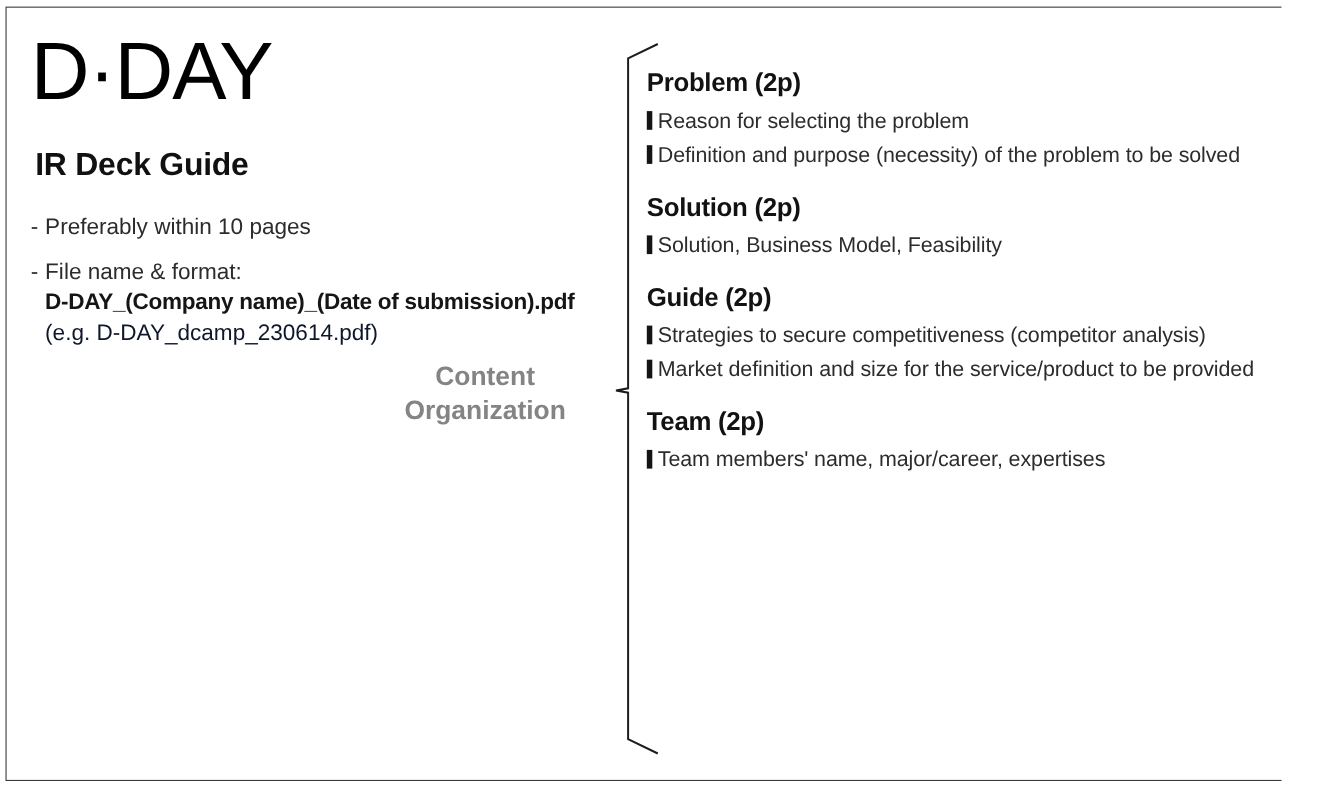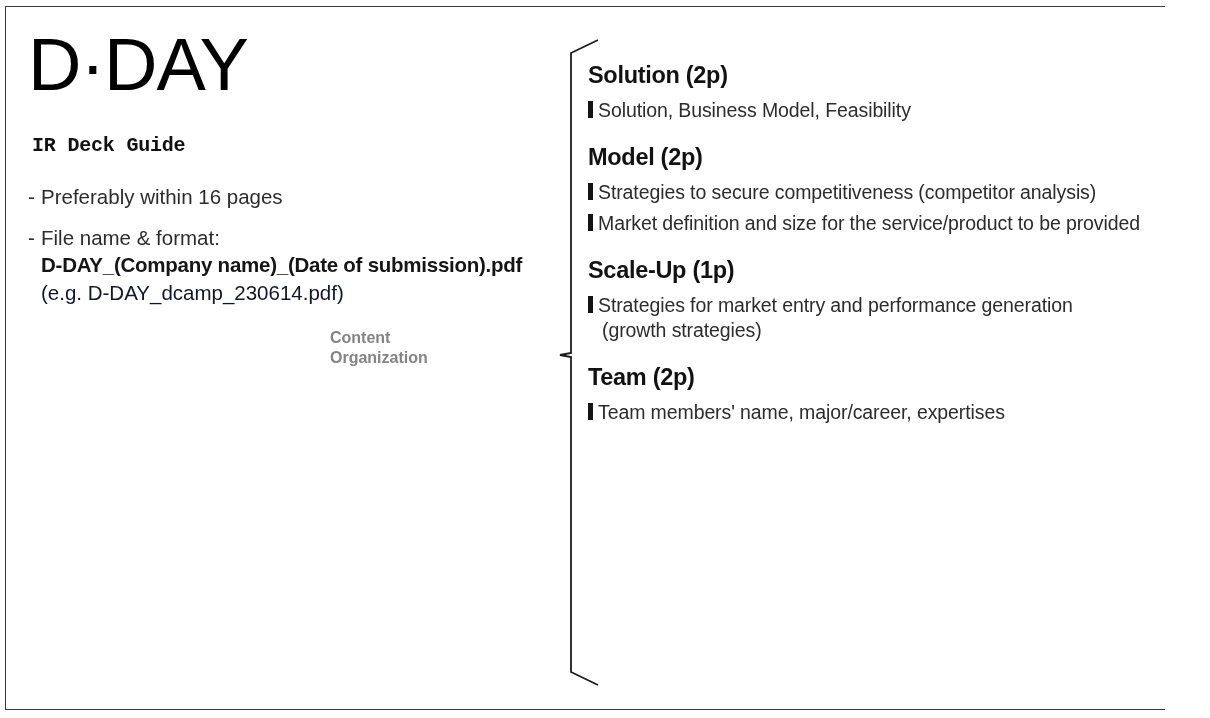--- a/index.html
+++ b/index.html
@@ -47,27 +47,26 @@
     font-weight: 400;
     letter-spacing: -1px;
     color: #000000;
     line-height: 1.0;
     margin: 0;
     padding: 0;
     white-space: nowrap;
   }
 
   #deck-subtitle {
-    font-size: 20px;
+    font-size: 29px;
     font-weight: 700;
     color: #111111;
     margin: 32px 0 0 4px;
     letter-spacing: -0.2px;
     white-space: nowrap;
-    font-family: Liberation Mono, monospace;
   }
 
   .note-list {
     margin: 26px 0 0 0;
     padding: 0;
     list-style: none;
   }
   .note-item {
     display: block;
     margin-bottom: 14px;
@@ -93,22 +92,22 @@
     color: #151515;
     letter-spacing: -0.25px;
   }
 
   
   #content-org-label {
     position: absolute;
     left: 330px;
     top: 328px;
     width: 222px;
-    text-align: left;
-    font-size: 16px;
+    text-align: center;
+    font-size: 24px;
     font-weight: 700;
     color: #848484;
     line-height: 1.28;
   }
   #content-org-label .line { display: block; }
 
   
   #content-brace {
     position: absolute;
     left: 556px;
@@ -172,21 +171,21 @@
 
   <div id="left-col">
 
     <div id="brand-logo">D·DAY</div>
 
     <div id="deck-subtitle">IR Deck Guide</div>
 
     <div class="note-list">
 
       <div class="note-item">
-        <span class="note-dash">-</span><span class="note-text">Preferably within 16 pages</span>
+        <span class="note-dash">-</span><span class="note-text">Preferably within 10 pages</span>
       </div>
 
       <div class="note-item">
         <span class="note-dash">-</span><span class="note-text">File name &amp; format:</span>
         <span class="note-sub bold">D-DAY_(Company name)_(Date of submission).pdf</span>
         <span class="note-sub">(e.g. D-DAY_dcamp_230614.pdf)</span>
       </div>
 
     </div>
   </div>
@@ -195,48 +194,52 @@
     <span class="line">Content</span>
     <span class="line">Organization</span>
   </div>
 
   <svg id="content-brace" viewBox="0 0 56 670">
     <path d="M 42 12 L 15 25 L 15 325 L 4 327 L 15 329 L 15 644 L 42 657" fill="none" stroke="#1c1c1c" stroke-width="1.8" stroke-linecap="butt" stroke-linejoin="miter"></path>
   </svg>
 
   <div id="right-col">
 
+    <div class="section">
+      <div class="section-heading">Problem (2p)</div>
+      <div class="bullet-row">
+        <span class="bullet-mark"></span>
+        <span class="bullet-text">Reason for selecting the problem</span>
+      </div>
+      <div class="bullet-row">
+        <span class="bullet-mark"></span>
+        <span class="bullet-text">Definition and purpose (necessity) of the problem to be solved</span>
+      </div>
+    </div>
 
     <div class="section">
       <div class="section-heading">Solution (2p)</div>
       <div class="bullet-row">
         <span class="bullet-mark"></span>
         <span class="bullet-text">Solution, Business Model, Feasibility</span>
       </div>
     </div>
 
     <div class="section">
-      <div class="section-heading">Model (2p)</div>
+      <div class="section-heading">Guide (2p)</div>
       <div class="bullet-row">
         <span class="bullet-mark"></span>
         <span class="bullet-text">Strategies to secure competitiveness (competitor analysis)</span>
       </div>
       <div class="bullet-row">
         <span class="bullet-mark"></span>
         <span class="bullet-text">Market definition and size for the service/product to be provided</span>
       </div>
     </div>
 
-    <div class="section">
-      <div class="section-heading">Scale-Up (1p)</div>
-      <div class="bullet-row">
-        <span class="bullet-mark"></span>
-        <span class="bullet-text"><span>Strategies for market entry and performance generation</span><span class="cont">(growth strategies)</span></span>
-      </div>
-    </div>
 
     <div class="section">
       <div class="section-heading">Team (2p)</div>
       <div class="bullet-row">
         <span class="bullet-mark"></span>
         <span class="bullet-text">Team members' name, major/career, expertises</span>
       </div>
     </div>
 
   </div>

